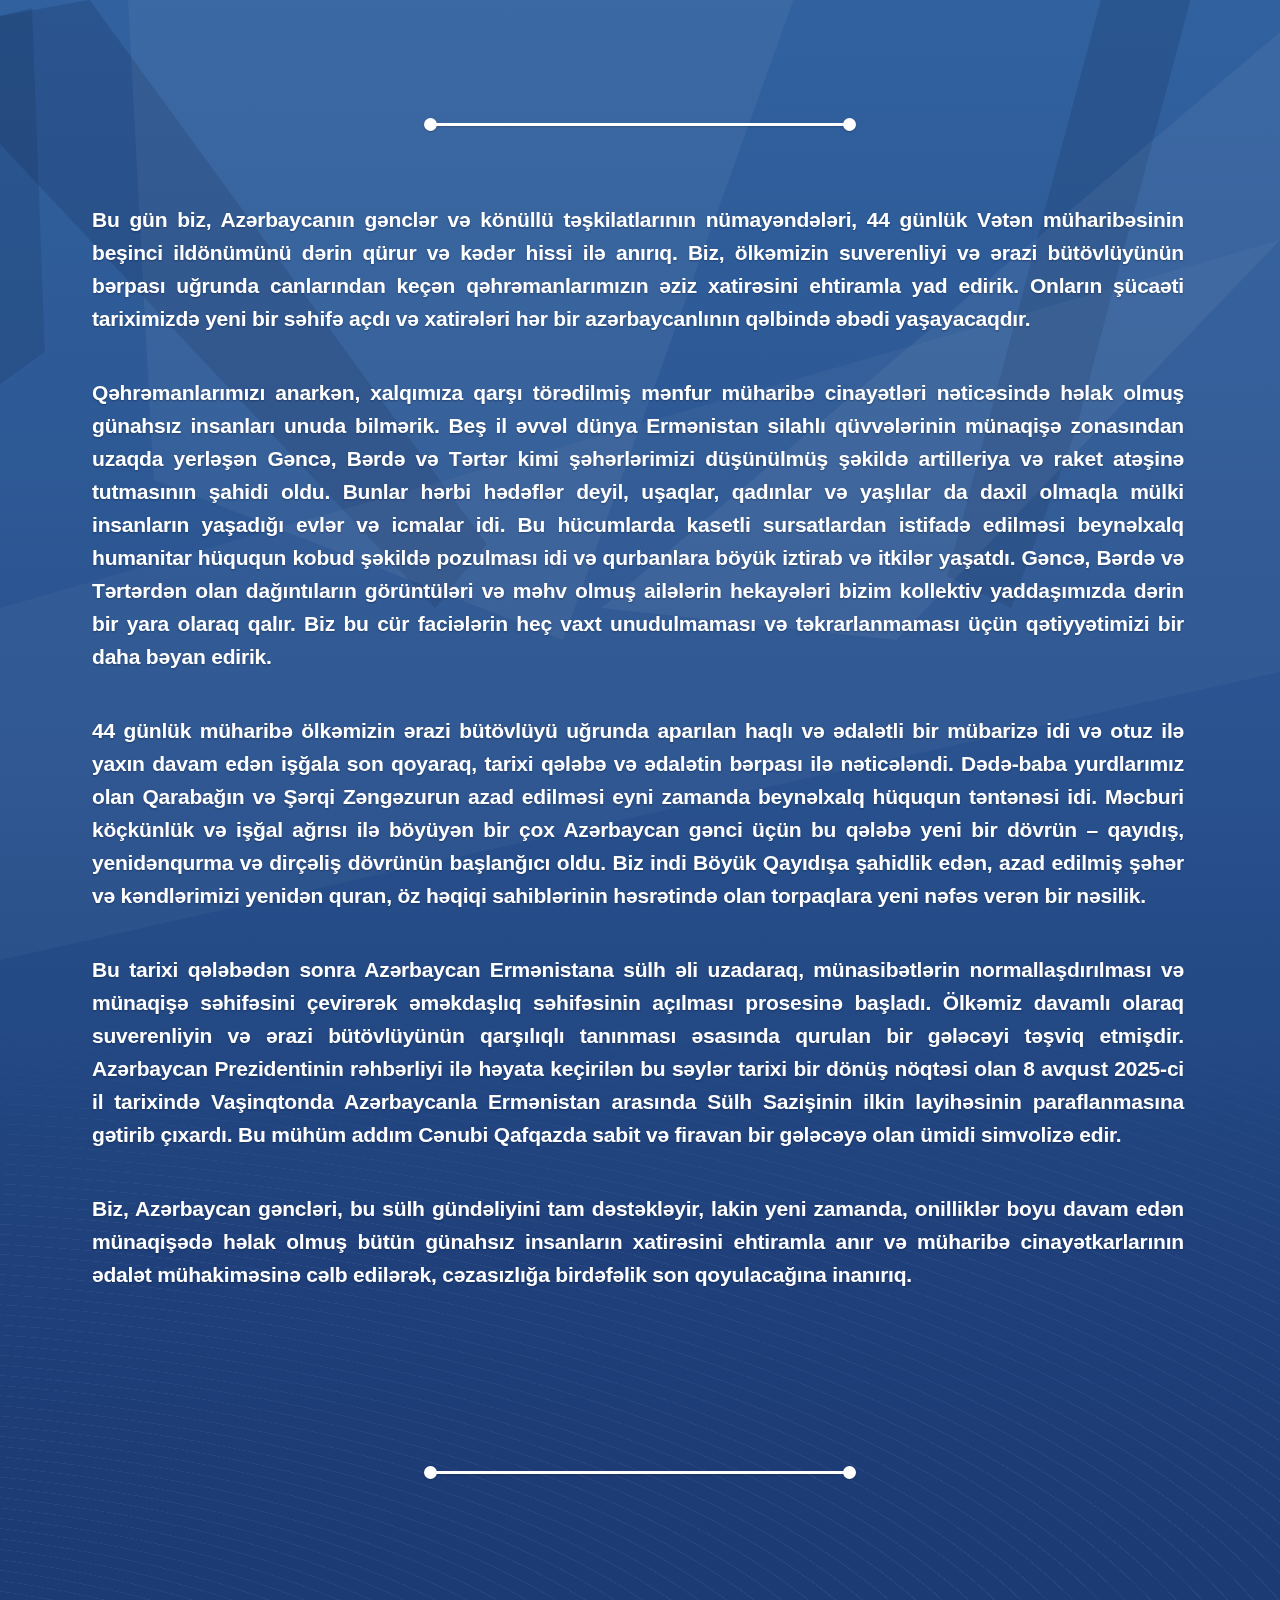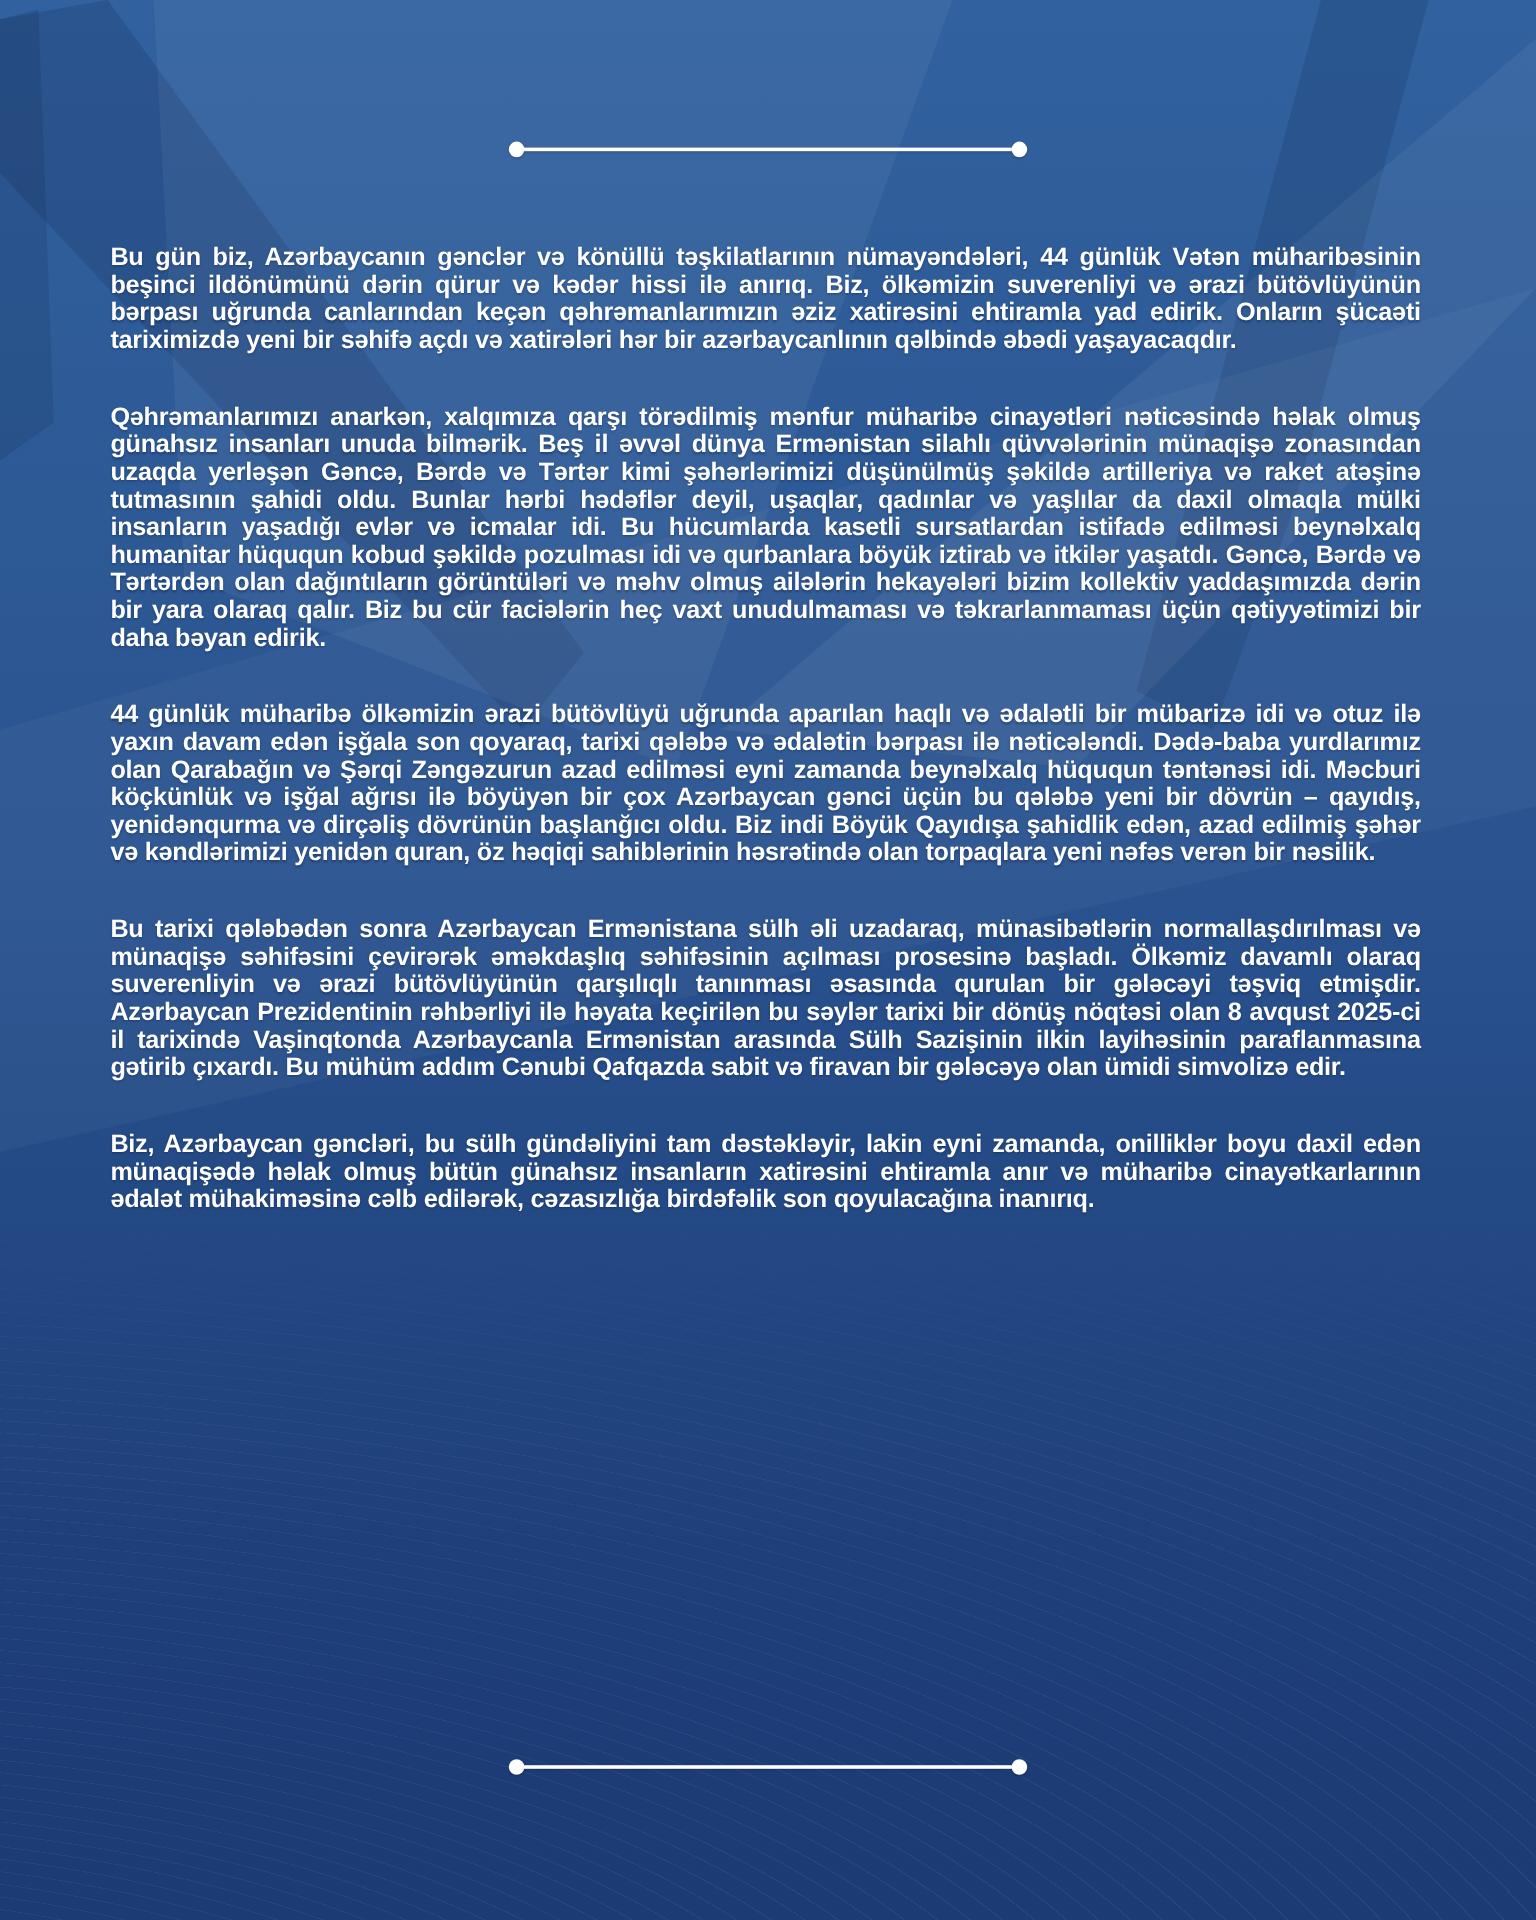--- a/index.html
+++ b/index.html
@@ -93,21 +93,21 @@
 
   
   .statement {
     position: absolute;
     top: 203px;
     left: 92px;
     width: 1092px;
     color: #ffffff;
     font-weight: 700;
     font-size: 21px;
-    line-height: 23px;
+    line-height: 33px;
     letter-spacing: -0.2px;
     text-align: justify;
     text-shadow: 0 1px 2px rgba(8, 20, 50, 0.4);
   }
   .statement p + p { margin-top: 41px; }
 </style>
 </head>
 <body>
 
 <div class="canvas">
@@ -124,21 +124,21 @@
     <span class="dot"></span>
     <span class="line"></span>
     <span class="dot"></span>
   </div>
 
   <div class="statement">
     <p>Bu gün biz, Azərbaycanın gənclər və könüllü təşkilatlarının nümayəndələri, 44 günlük Vətən müharibəsinin beşinci ildönümünü dərin qürur və kədər hissi ilə anırıq. Biz, ölkəmizin suverenliyi və ərazi bütövlüyünün bərpası uğrunda canlarından keçən qəhrəmanlarımızın əziz xatirəsini ehtiramla yad edirik. Onların şücaəti tariximizdə yeni bir səhifə açdı və xatirələri hər bir azərbaycanlının qəlbində əbədi yaşayacaqdır.</p>
     <p>Qəhrəmanlarımızı anarkən, xalqımıza qarşı törədilmiş mənfur müharibə cinayətləri nəticəsində həlak olmuş günahsız insanları unuda bilmərik. Beş il əvvəl dünya Ermənistan silahlı qüvvələrinin münaqişə zonasından uzaqda yerləşən Gəncə, Bərdə və Tərtər kimi şəhərlərimizi düşünülmüş şəkildə artilleriya və raket atəşinə tutmasının şahidi oldu. Bunlar hərbi hədəflər deyil, uşaqlar, qadınlar və yaşlılar da daxil olmaqla mülki insanların yaşadığı evlər və icmalar idi. Bu hücumlarda kasetli sursatlardan istifadə edilməsi beynəlxalq humanitar hüququn kobud şəkildə pozulması idi və qurbanlara böyük iztirab və itkilər yaşatdı. Gəncə, Bərdə və Tərtərdən olan dağıntıların görüntüləri və məhv olmuş ailələrin hekayələri bizim kollektiv yaddaşımızda dərin bir yara olaraq qalır. Biz bu cür faciələrin heç vaxt unudulmaması və təkrarlanmaması üçün qətiyyətimizi bir daha bəyan edirik.</p>
     <p>44 günlük müharibə ölkəmizin ərazi bütövlüyü uğrunda aparılan haqlı və ədalətli bir mübarizə idi və otuz ilə yaxın davam edən işğala son qoyaraq, tarixi qələbə və ədalətin bərpası ilə nəticələndi. Dədə-baba yurdlarımız olan Qarabağın və Şərqi Zəngəzurun azad edilməsi eyni zamanda beynəlxalq hüququn təntənəsi idi. Məcburi köçkünlük və işğal ağrısı ilə böyüyən bir çox Azərbaycan gənci üçün bu qələbə yeni bir dövrün – qayıdış, yenidənqurma və dirçəliş dövrünün başlanğıcı oldu. Biz indi Böyük Qayıdışa şahidlik edən, azad edilmiş şəhər və kəndlərimizi yenidən quran, öz həqiqi sahiblərinin həsrətində olan torpaqlara yeni nəfəs verən bir nəsilik.</p>
     <p>Bu tarixi qələbədən sonra Azərbaycan Ermənistana sülh əli uzadaraq, münasibətlərin normallaşdırılması və münaqişə səhifəsini çevirərək əməkdaşlıq səhifəsinin açılması prosesinə başladı. Ölkəmiz davamlı olaraq suverenliyin və ərazi bütövlüyünün qarşılıqlı tanınması əsasında qurulan bir gələcəyi təşviq etmişdir. Azərbaycan Prezidentinin rəhbərliyi ilə həyata keçirilən bu səylər tarixi bir dönüş nöqtəsi olan 8 avqust 2025-ci il tarixində Vaşinqtonda Azərbaycanla Ermənistan arasında Sülh Sazişinin ilkin layihəsinin paraflanmasına gətirib çıxardı. Bu mühüm addım Cənubi Qafqazda sabit və firavan bir gələcəyə olan ümidi simvolizə edir.</p>
-    <p>Biz, Azərbaycan gəncləri, bu sülh gündəliyini tam dəstəkləyir, lakin eyni zamanda, onilliklər boyu daxil edən münaqişədə həlak olmuş bütün günahsız insanların xatirəsini ehtiramla anır və müharibə cinayətkarlarının ədalət mühakiməsinə cəlb edilərək, cəzasızlığa birdəfəlik son qoyulacağına inanırıq.</p>
+    <p>Biz, Azərbaycan gəncləri, bu sülh gündəliyini tam dəstəkləyir, lakin yeni zamanda, onilliklər boyu davam edən münaqişədə həlak olmuş bütün günahsız insanların xatirəsini ehtiramla anır və müharibə cinayətkarlarının ədalət mühakiməsinə cəlb edilərək, cəzasızlığa birdəfəlik son qoyulacağına inanırıq.</p>
   </div>
 
   <div class="divider divider-bottom">
     <span class="dot"></span>
     <span class="line"></span>
     <span class="dot"></span>
   </div>
 
 </div>
 

